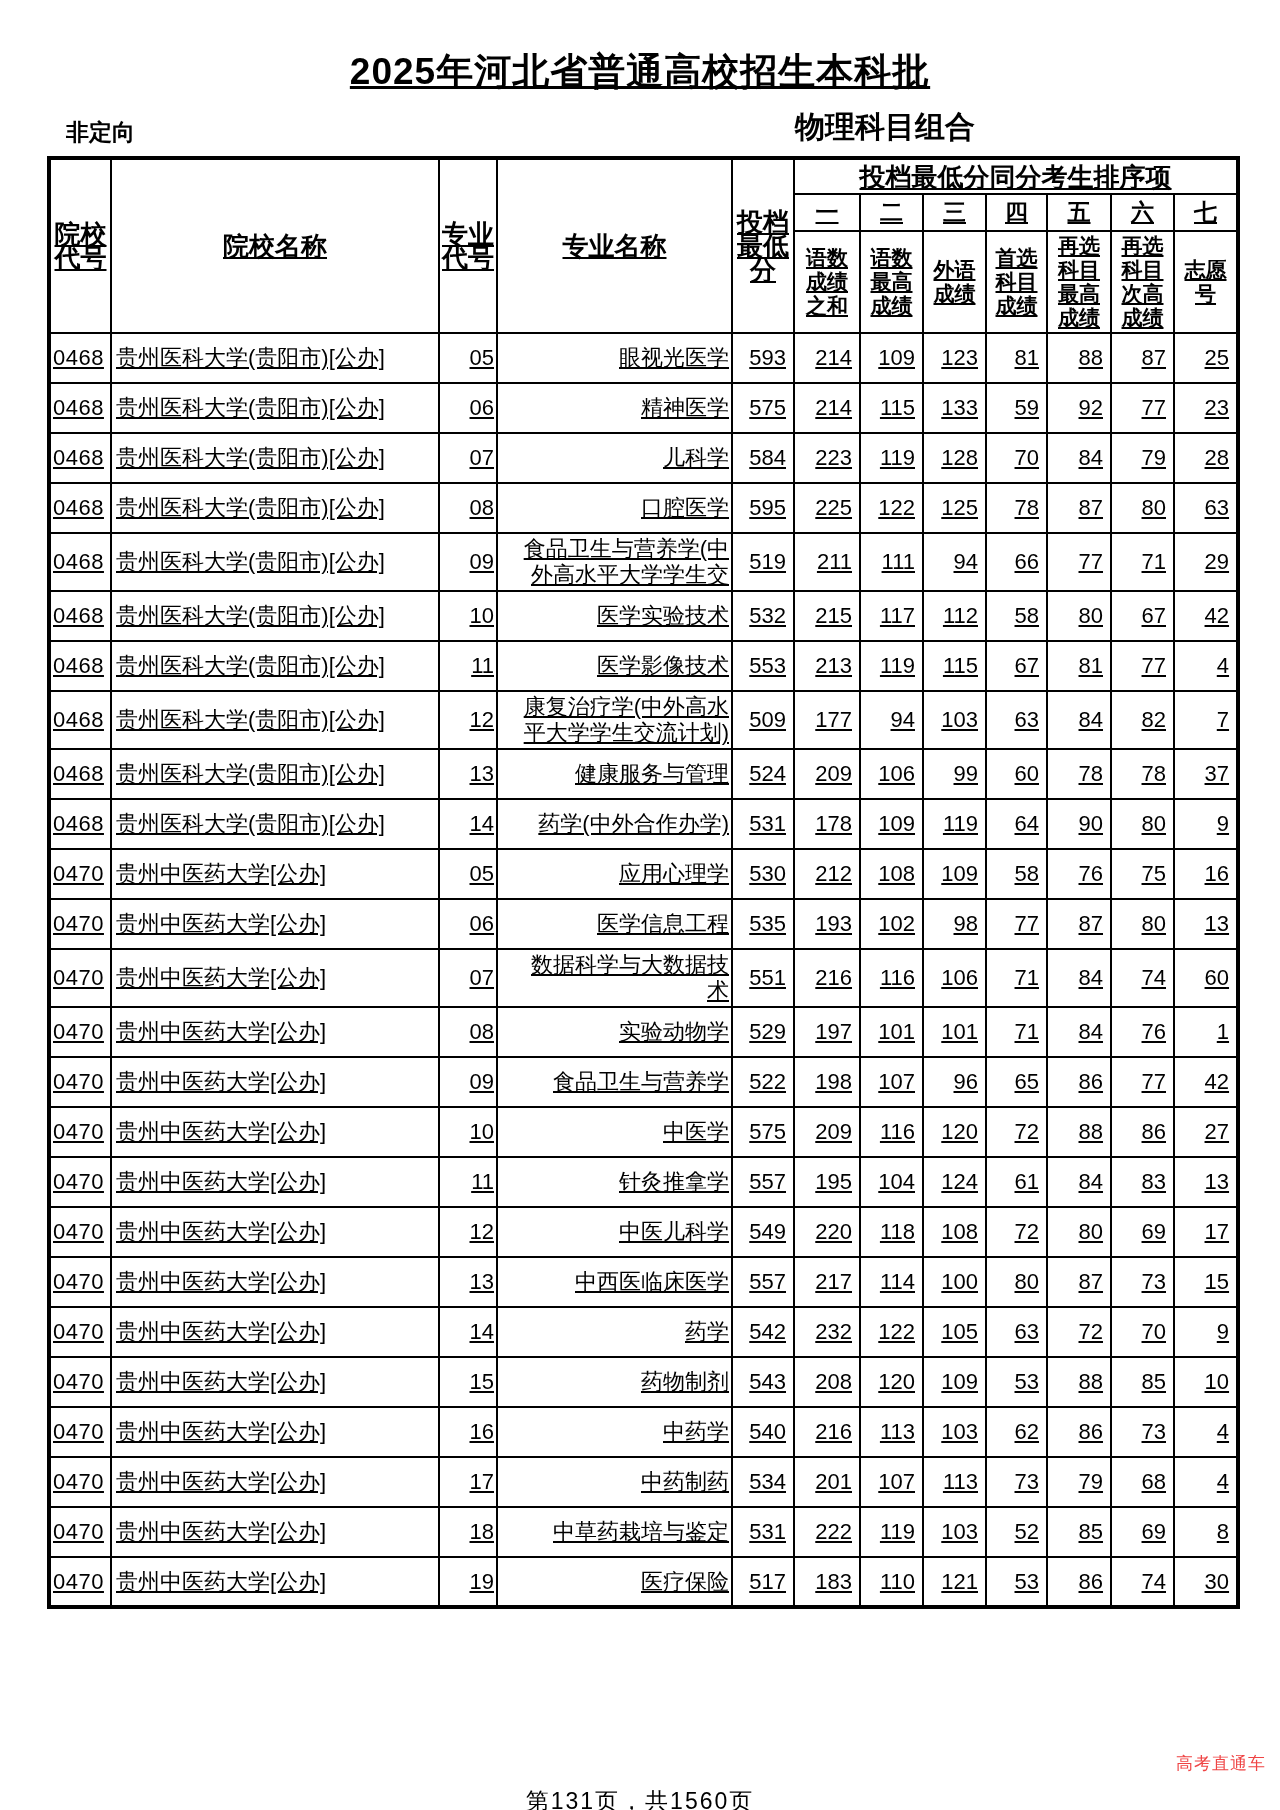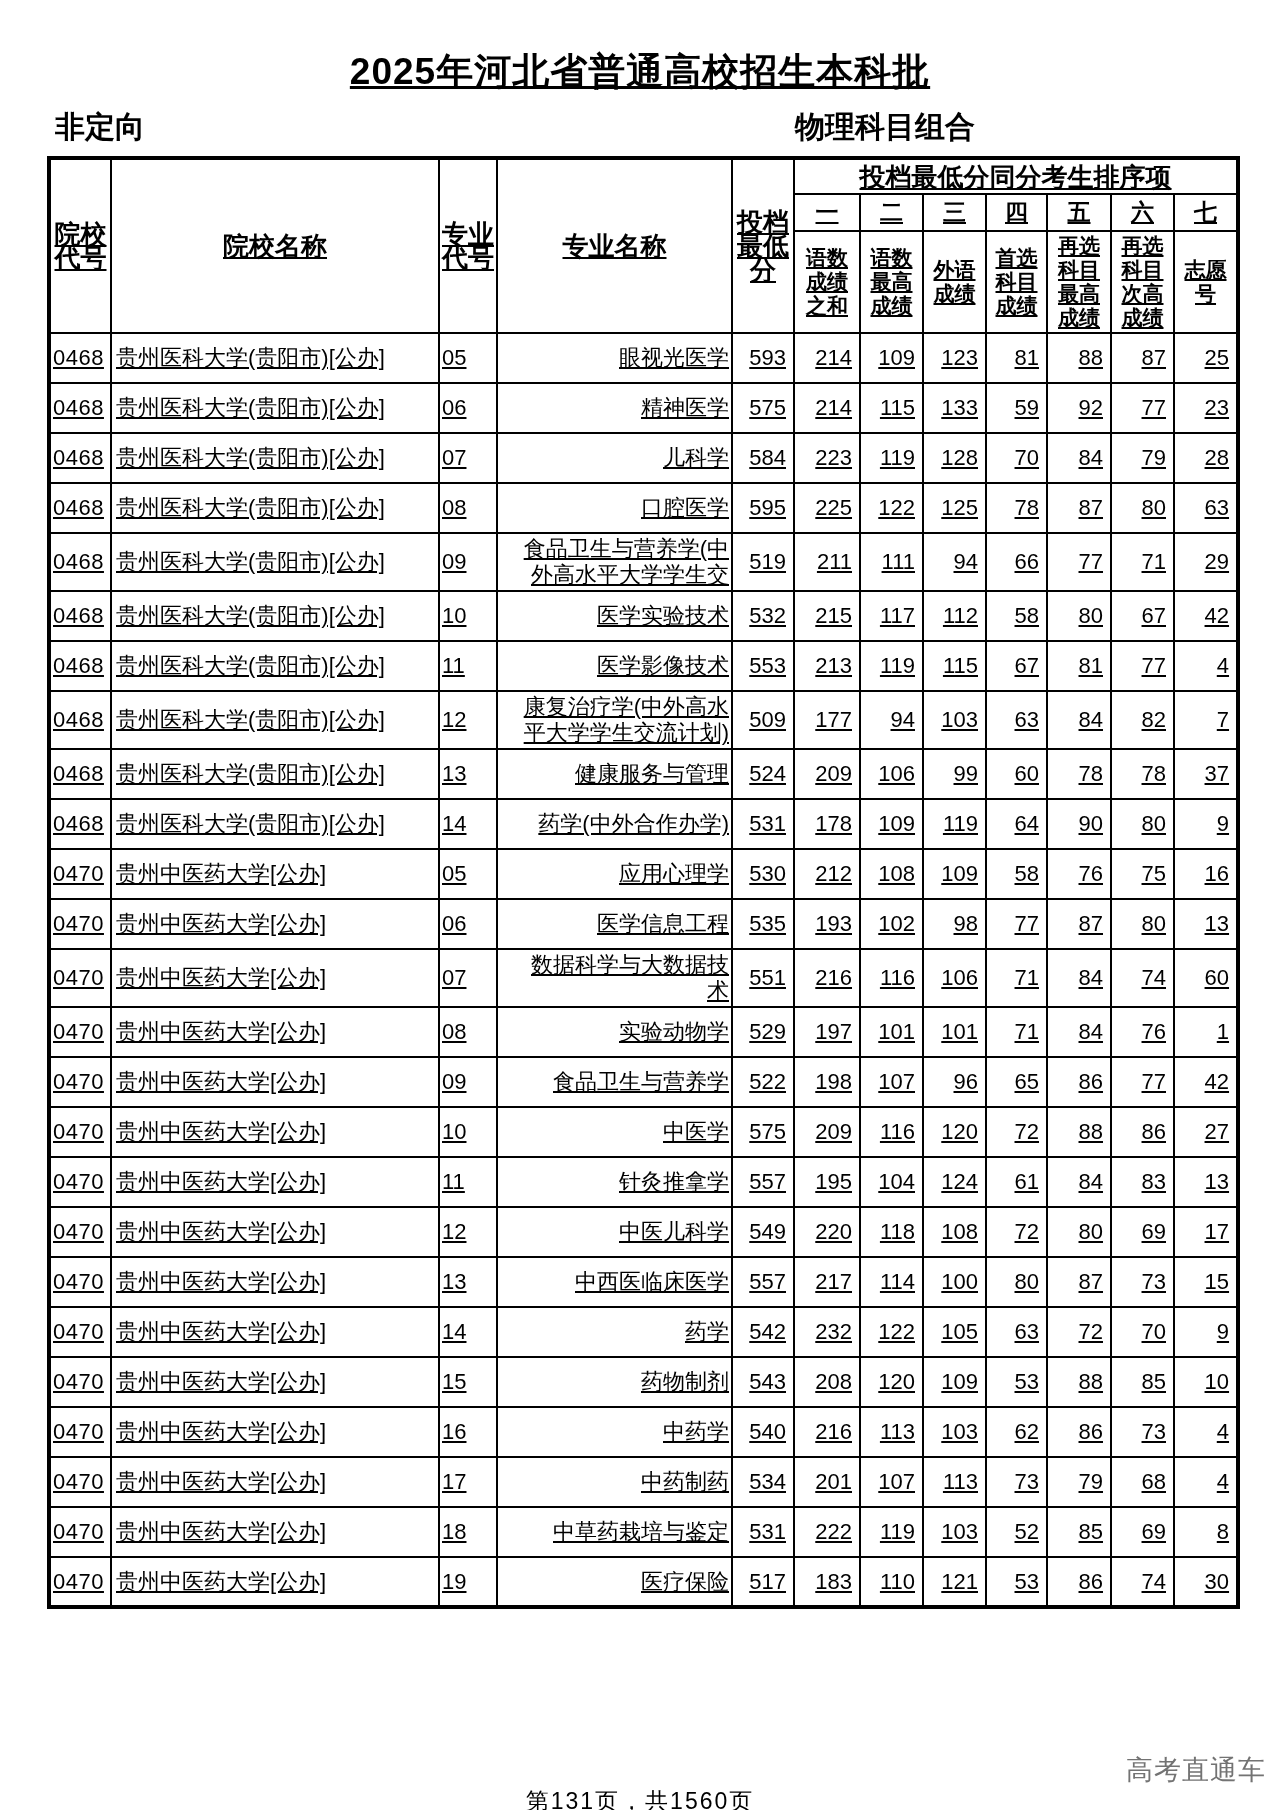--- a/index.html
+++ b/index.html
@@ -23,23 +23,23 @@
     font-weight:700;
     line-height:48px;
     letter-spacing:1px;
   }
   .section-labels {
     position:relative;
     height:60px;
   }
   .label-left {
     position:absolute;
-    left:55px;
+    left:66px;
     bottom:8px;
-    font-size:30px;
+    font-size:23px;
     font-weight:700;
   }
   .label-right {
     position:absolute;
     left:795px;
     bottom:8px;
     font-size:30px;
     font-weight:700;
   }
   table.main {
@@ -71,42 +71,42 @@
     border-top:3px solid #000;
     border-bottom:3px solid #000;
     font-size:22px;
     font-weight:400;
     height:50px;
     vertical-align:middle;
     padding:2px;
   }
   tbody td.c0 { text-align:left; letter-spacing:0.5px; }
   tbody td.c1 { text-align:left; padding-left:4px; }
-  tbody td.c2 { text-align:left;border-radius:7px; }
+  tbody td.c2 { text-align:right;border-radius:7px; }
   tbody td.c3 { text-align:right; padding-left:6px; white-space:pre-line; line-height:26px; }
   tbody td.c4, tbody td.c5, tbody td.c6, tbody td.c7,
   tbody td.c8, tbody td.c9, tbody td.c10, tbody td.c11 {
     text-align:right;
     padding-right:7px;
   }
   .footer {
     position:absolute;
     top:1786px;
     left:0;
     width:100%;
     text-align:center;
     font-size:23px;
     letter-spacing:2px;
   }
   .watermark {
     position:absolute;
     top:1752px;
     right:14px;
-    font-size:27px;
-    color:#737373;
+    font-size:17px;
+    color:#ef4444;
     letter-spacing:1px;
   }
 </style>
 </head>
 <body>
 
 <div class="page">
 
   <div class="title-block">
     <div class="title-line">2025年河北省普通高校招生本科批</div>

